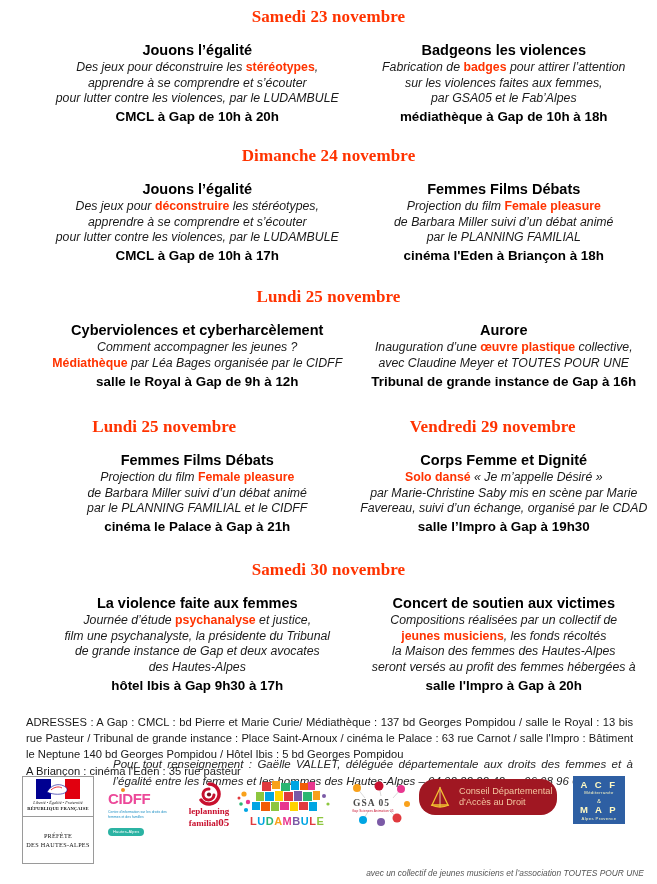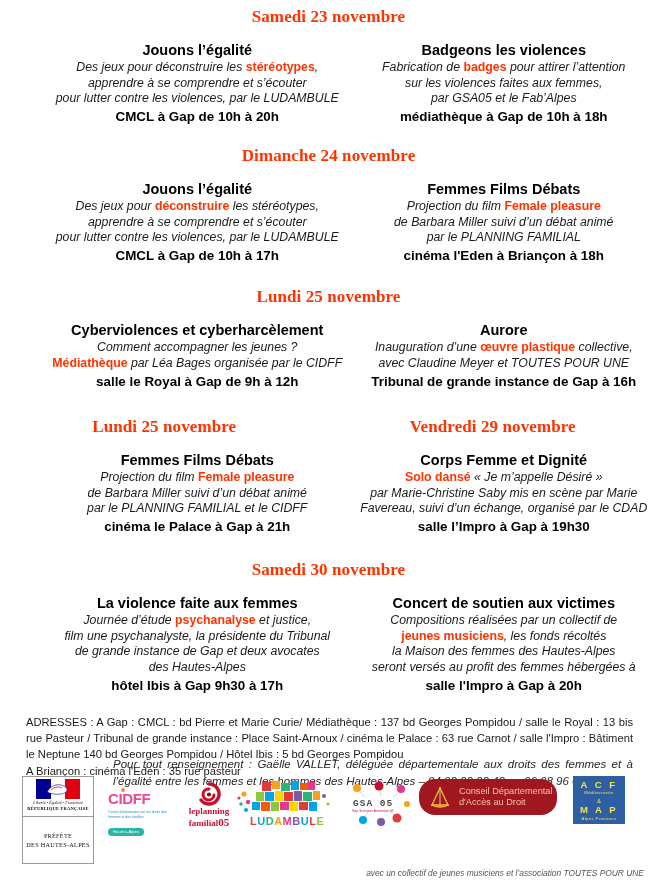--- a/index.html
+++ b/index.html
@@ -267,21 +267,21 @@
     position: absolute;
     left: 345px;
     top: 26px;
     width: 72px;
     height: 48px;
     text-align: center;
   }
   .gsa-word {
     position: absolute;
     left: 8px; top: 18px;
-    font-family: Liberation Mono, monospace;
+    font-family: Liberation Serif, serif;
     font-weight: bold;
     font-size: 9.5px;
     color: #4a4a4a;
     letter-spacing: 1px;
   }
   .gsa-sub {
     position: absolute;
     left: 7px; top: 29px;
     font-size: 3.2px;
     color: #C8102E;
@@ -310,21 +310,21 @@
   }
 
   
   .acfmap {
     position: absolute;
     left: 573px;
     top: 22px;
     width: 52px;
     height: 48px;
     background: #2E5FA3;
-    color: #fde047;
+    color: #fef9c3;
     text-align: center;
     padding-top: 4px;
   }
   .acf-l1, .acf-l3 {
     font-weight: bold;
     font-size: 9.5px;
     letter-spacing: 2.5px;
     line-height: 1.1;
   }
   .acf-l2, .acf-l4 {

